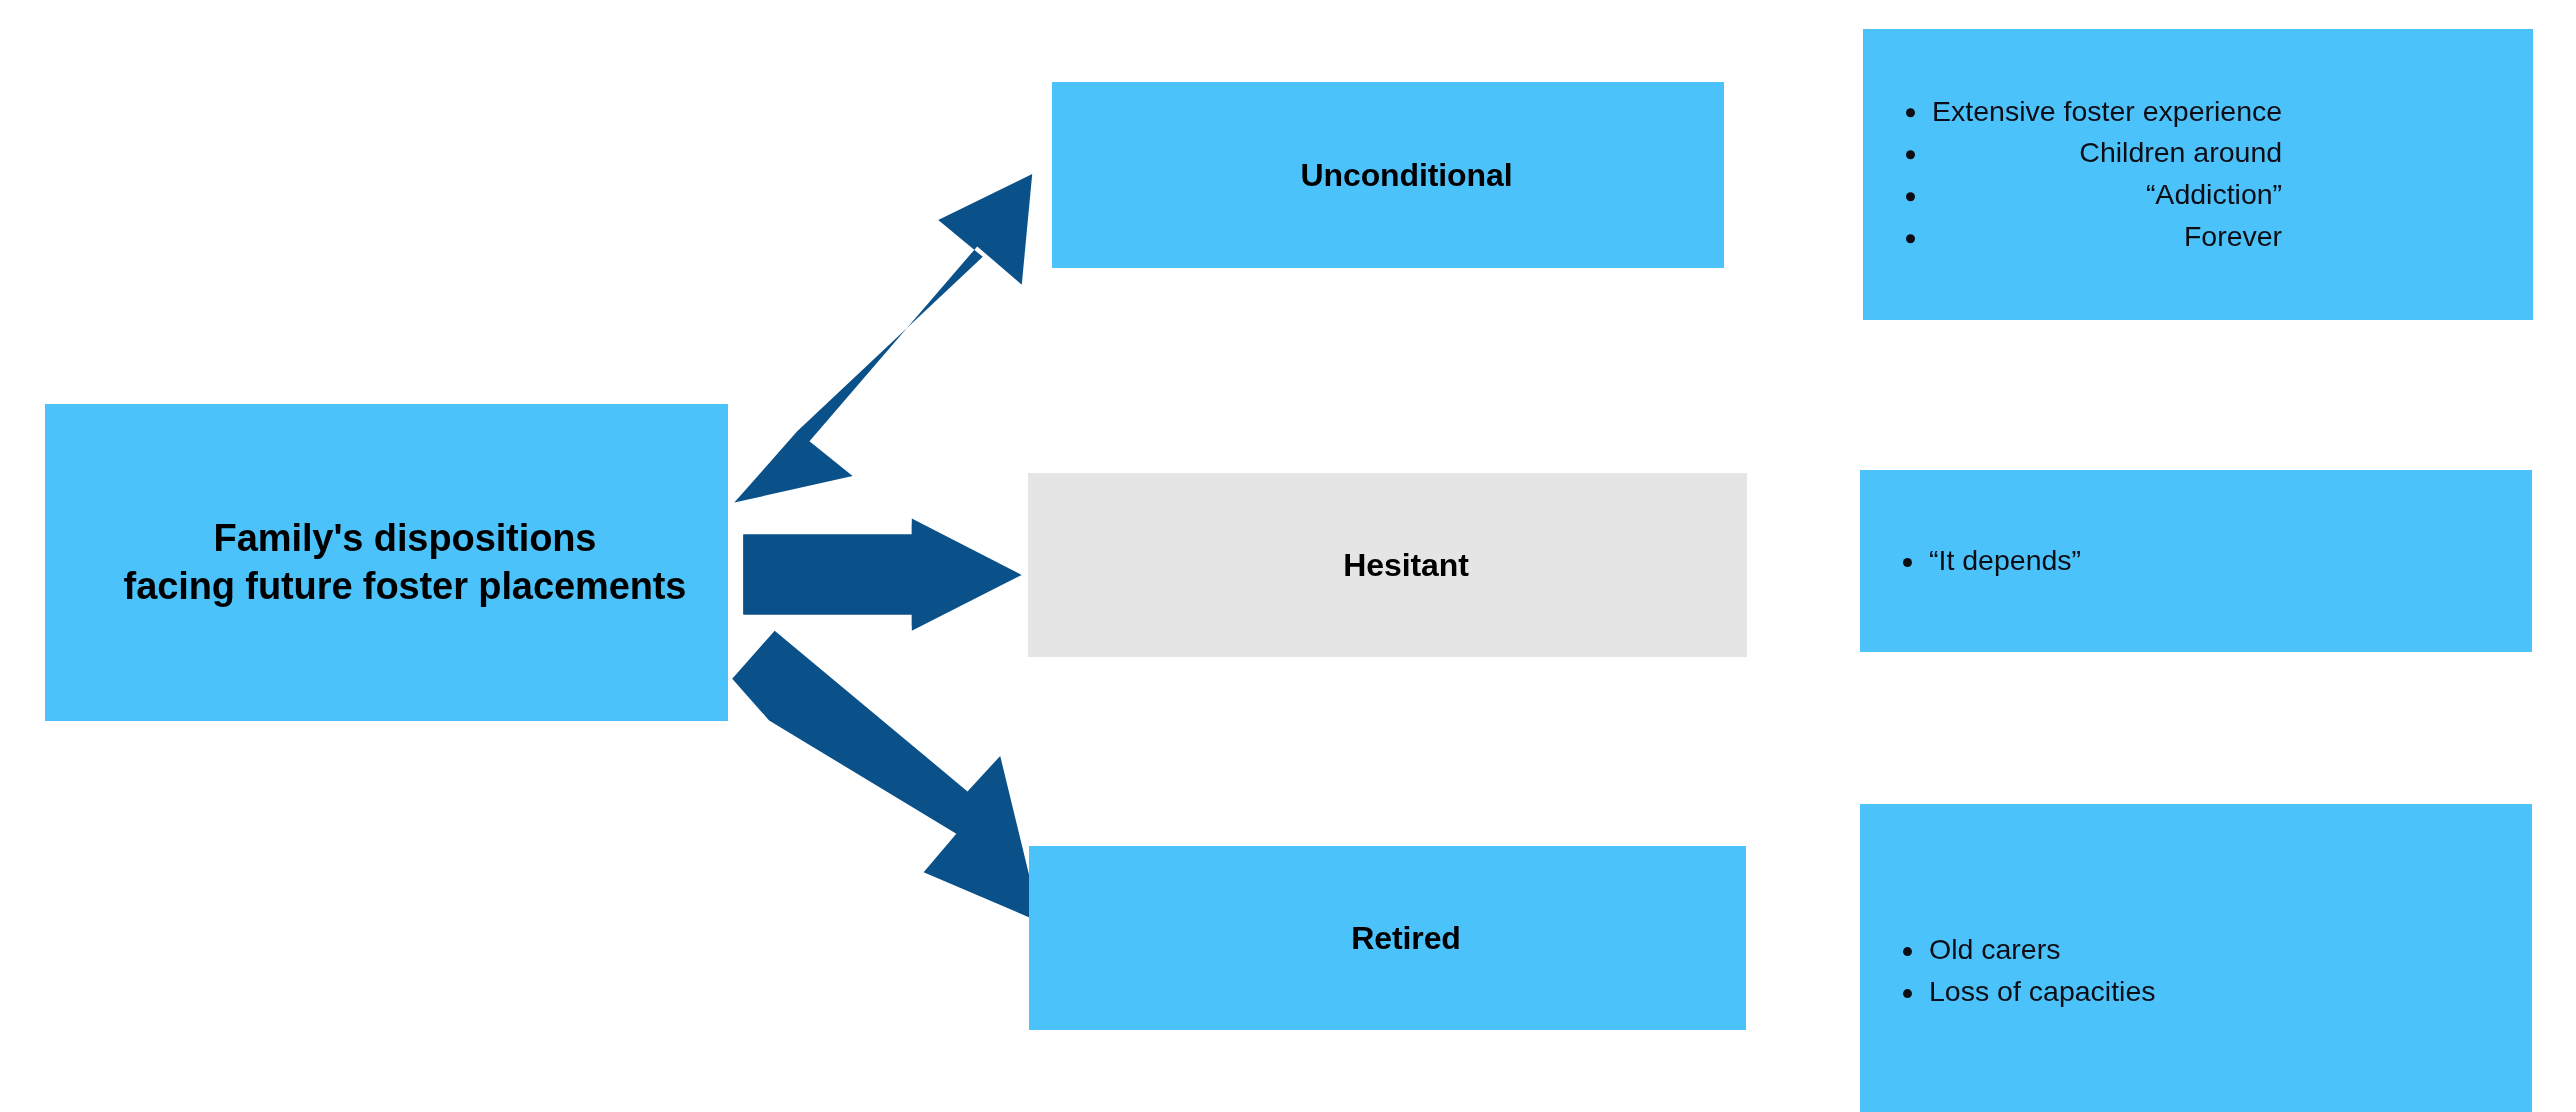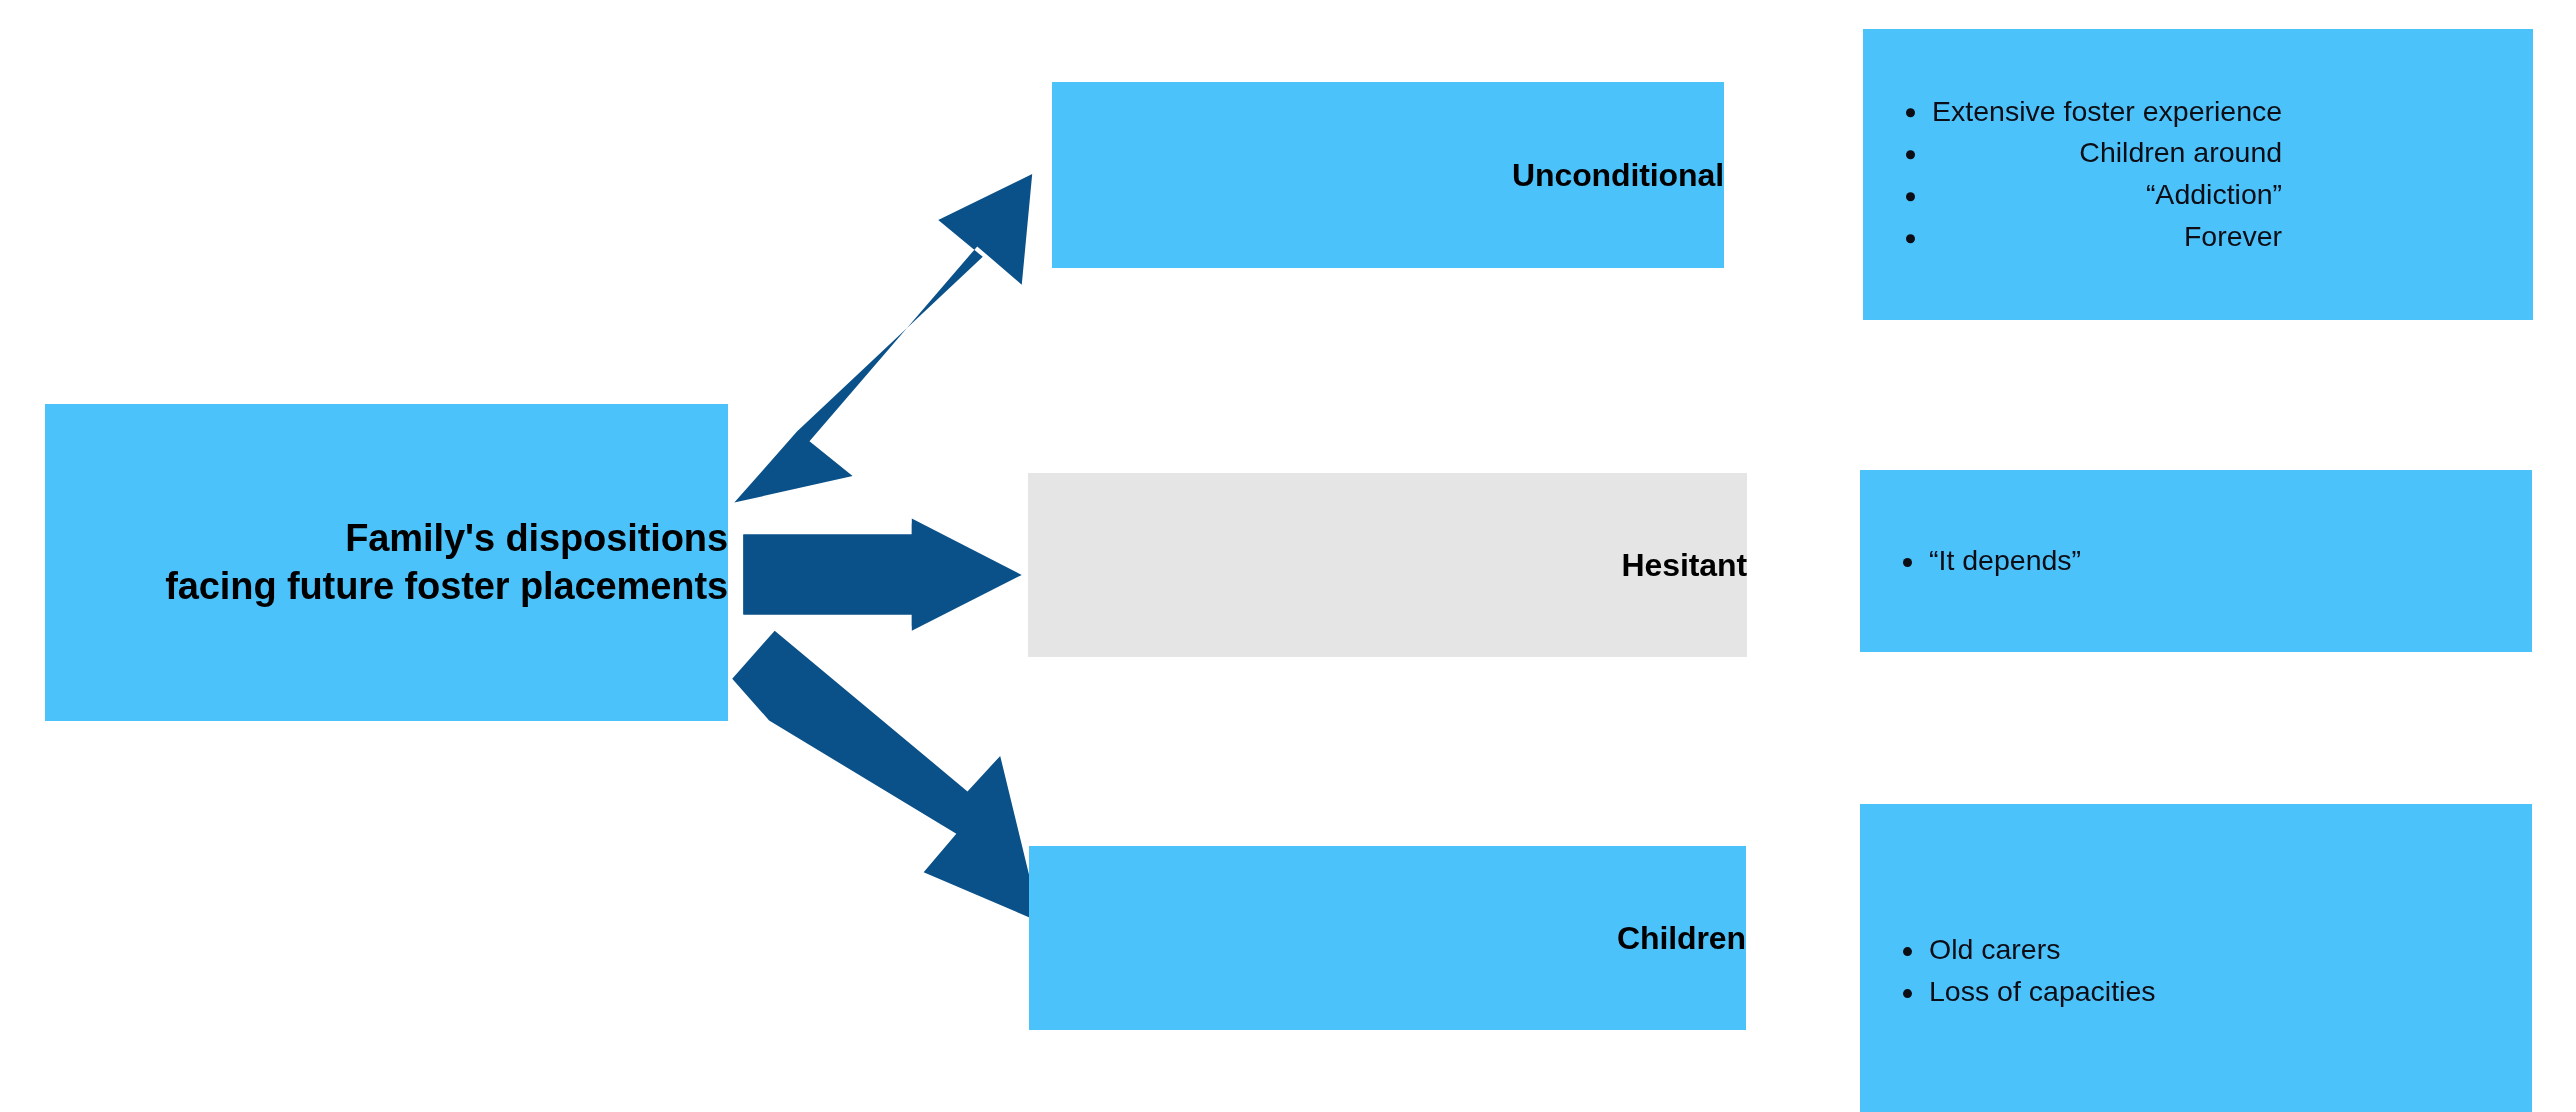--- a/index.html
+++ b/index.html
@@ -22,21 +22,21 @@
     position: absolute;
     background: var(--box-bg, #4cc2fb);
     box-sizing: border-box;
   }
   .box-label {
     position: absolute;
     left: 0;
     right: 0;
     top: 50%;
     transform: translateY(-50%);
-    text-align: right;
+    text-align: center;
     font-weight: bold;
     color: #000000;
     line-height: 1.28;
     white-space: pre-line;
     letter-spacing: -0.1px;
     margin-left: 37px;
   }
   #box-source {
     left: 45px;
     top: 404px;
@@ -152,21 +152,21 @@
 
   <div class="box" id="box-unconditional" style="background: rgb(76, 194, 251);">
     <div class="box-label">Unconditional</div>
   </div>
 
   <div class="box" id="box-hesitant" style="background: #e5e5e5;">
     <div class="box-label">Hesitant</div>
   </div>
 
   <div class="box" id="box-retired" style="background: rgb(76, 194, 251);">
-    <div class="box-label">Children</div>
+    <div class="box-label">Retired</div>
   </div>
 
   <div class="bullet-box" id="bullets-unconditional" style="background: rgb(76, 194, 251);">
     <ul class="bullet-list">
       <li class="bullet-item">
         <span class="bullet-dot"></span>
         <span>Extensive foster experience</span>
       </li>
       <li class="bullet-item">
         <span class="bullet-dot"></span>

